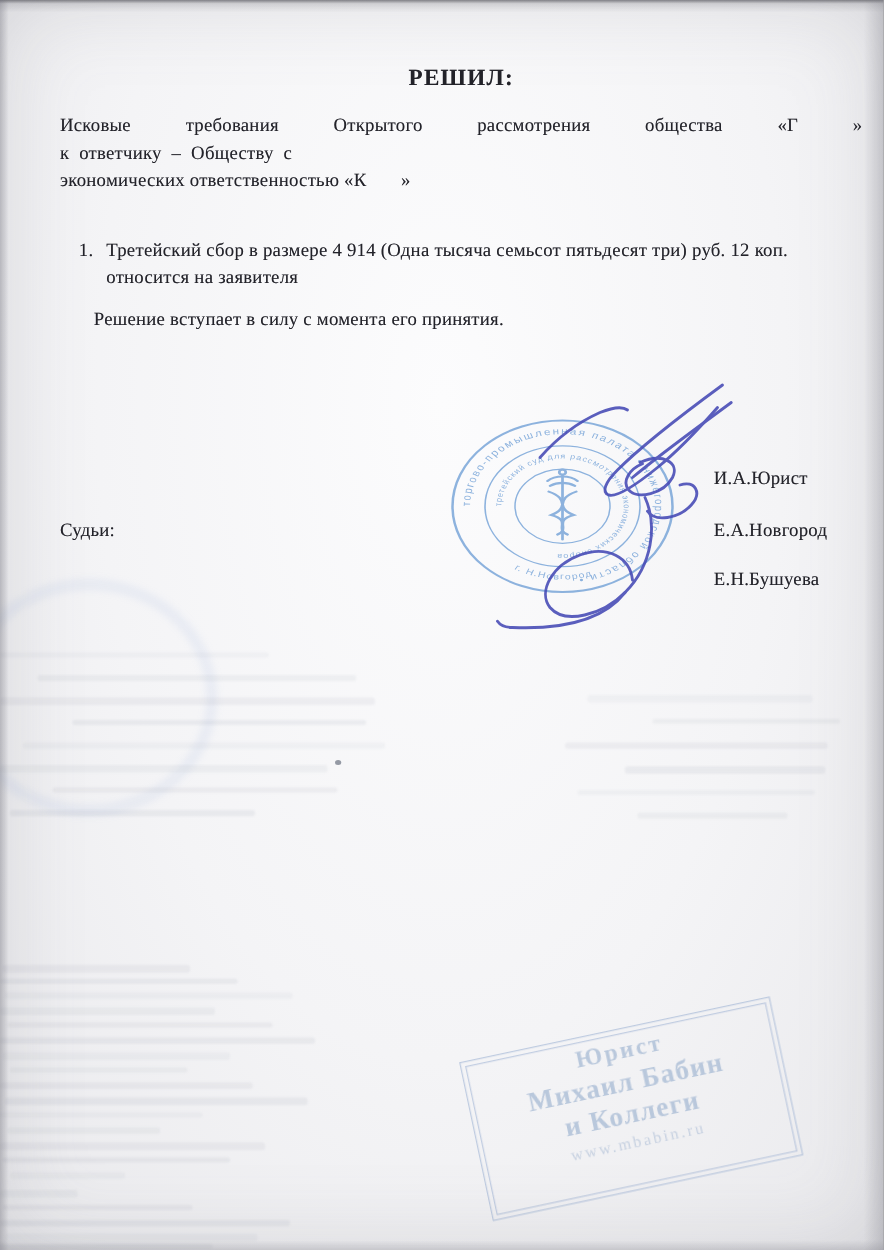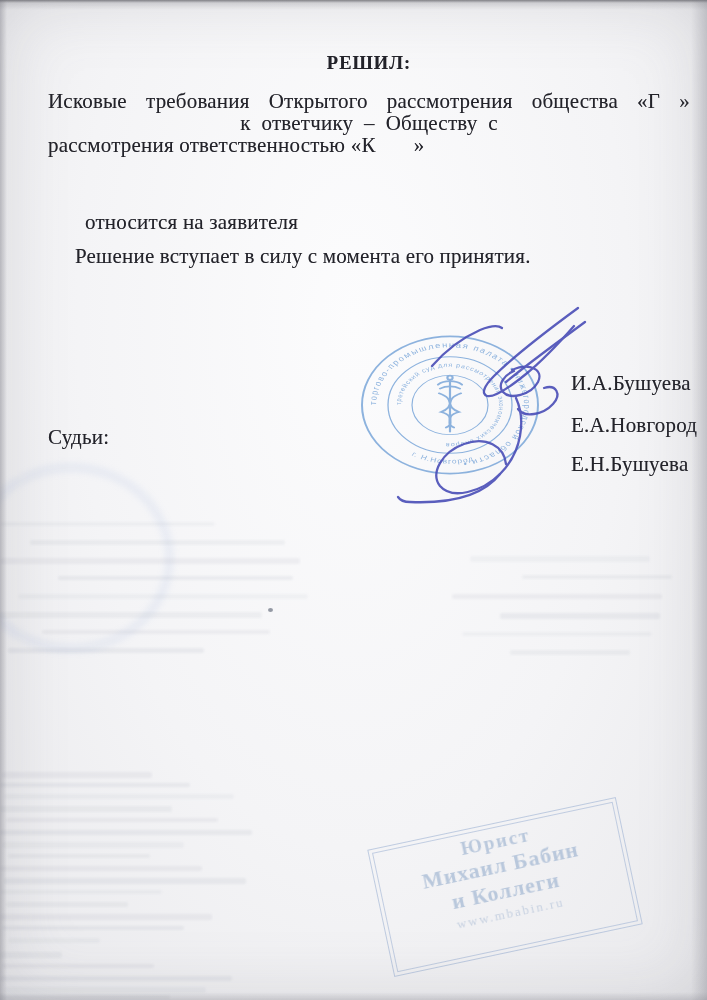--- a/index.html
+++ b/index.html
@@ -12,21 +12,21 @@
     box-shadow:inset 0 0 70px rgba(110,110,120,0.20);}
   .edge-top{position:absolute;top:0;left:0;right:0;height:10px;
     background:linear-gradient(to bottom, rgba(55,55,62,0.60), rgba(90,90,98,0.18) 3px, rgba(0,0,0,0) 100%);}
   .edge-left{position:absolute;top:0;bottom:0;left:0;width:7px;
     background:linear-gradient(to right, rgba(115,115,125,0.38), rgba(0,0,0,0));}
   .edge-right{position:absolute;top:0;bottom:0;right:0;width:16px;
     background:linear-gradient(to left, rgba(125,125,135,0.30), rgba(0,0,0,0));}
   .edge-bottom{position:absolute;left:0;right:0;bottom:0;height:8px;
     background:linear-gradient(to top, rgba(130,130,140,0.28), rgba(0,0,0,0));}
 
-  .line{position:absolute;left:48px;width:642px;font-size:21px;line-height:19px;
+  .line{position:absolute;left:48px;width:642px;font-size:15px;line-height:19px;
     white-space:pre;letter-spacing:0.2px;text-shadow:0 0 0.5px rgba(10,10,20,0.35);}
   .title{top:54px;text-align:center;font-weight:bold;font-size:18.5px;letter-spacing:1px;}
   .justify{display:flex;justify-content:space-between;}
   .num{display:inline-block;width:22px;}
 
   .watermark{position:absolute;left:378px;top:822px;width:252px;height:128px;
     transform:rotate(-12deg);border:1.5px solid rgba(160,180,212,0.75);
     opacity:0.85;filter:blur(0.4px);text-align:center;
     font-family:"Liberation Serif","DejaVu Serif",serif;color:#b0c1d8;font-weight:bold;}
   .watermark::before{content:"";position:absolute;inset:3px;border:1.5px solid rgba(160,180,212,0.7);}
@@ -82,29 +82,30 @@
       <div class="smudge" style="left: 0px; top: 952px; width: 62px; height: 6px; background: rgba(110, 120, 140, 0.067);"></div>
       <div class="smudge" style="left: 2px; top: 964px; width: 152px; height: 4px; background: rgba(110, 120, 140, 0.08);"></div>
       <div class="smudge" style="left: 0px; top: 976px; width: 232px; height: 5px; background: rgba(110, 120, 140, 0.09);"></div>
       <div class="smudge" style="left: 4px; top: 987px; width: 202px; height: 6px; background: rgba(110, 120, 140, 0.055);"></div>
       <div class="smudge" style="left: 0px; top: 995px; width: 170px; height: 4px; background: rgba(110, 120, 140, 0.067);"></div>
     </div>
 
   <div class="line title">РЕШИЛ:</div>
 
   <div class="line justify" style="top:92px"><span>Исковые</span><span>требования</span><span>Открытого</span><span>рассмотрения</span><span>общества</span><span>«Г</span><span>»</span></div>
-  <div class="line" style="top:114px;text-align:center">к  ответчику  –  Обществу  с</div>
-  <div class="line" style="top:136px">рассмотрения ответственностью «К       »</div>
+  <div class="line" style="top:114px;text-align:left">к  ответчику  –  Обществу  с</div>
+  <div class="line" style="top:136px">экономических ответственностью «К       »</div>
 
+  <div class="line" style="top:192px;left:63px"><span class="num">1.</span><span>Третейский сбор в размере 4 914 (Одна тысяча семьсот пятьдесят три) руб. 12 коп.</span></div>
   <div class="line" style="top:213px;left:85px">относится на заявителя</div>
 
   <div class="line" style="top:247px;left:75px">Решение вступает в силу с момента его принятия.</div>
 
-  <div class="line" style="top:428px">Судьи:</div>
-  <div class="line" style="top:374px;left:571px;width:130px">И.А.Бушуева</div>
+  <div class="line" style="top:416px">Судьи:</div>
+  <div class="line" style="top:374px;left:571px;width:130px">И.А.Юрист</div>
   <div class="line" style="top:416px;left:571px;width:130px">Е.А.Новгород</div>
   <div class="line" style="top:455px;left:571px;width:130px">Е.Н.Бушуева</div>
 
   <svg class="overlay" width="707" height="1000" viewBox="0 0 707 1000">
     <defs>
       <path id="outerArc" d="M -74,0 A 74,74 0 1 1 74,0 A 74,74 0 1 1 -74,0"></path>
       <path id="innerArc" d="M -49,0 A 49,49 0 1 1 49,0 A 49,49 0 1 1 -49,0"></path>
       <path id="bottomArc" d="M -50,56 A 75,75 0 0 0 50,56"></path>
     </defs>
     <g transform="translate(450,405) scale(1,0.78)" opacity="0.78">

